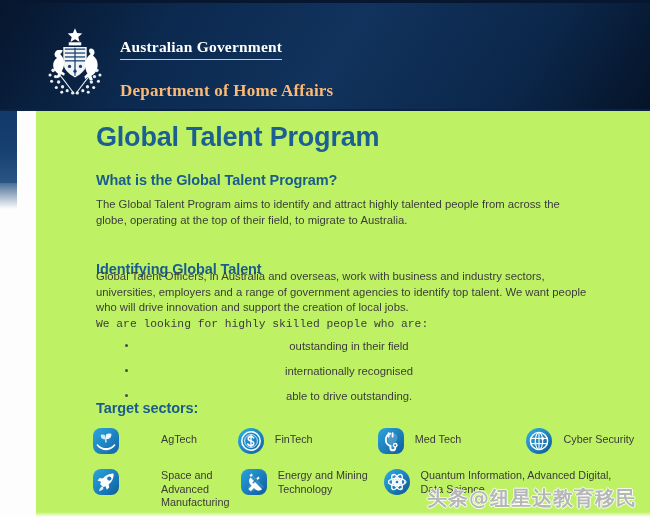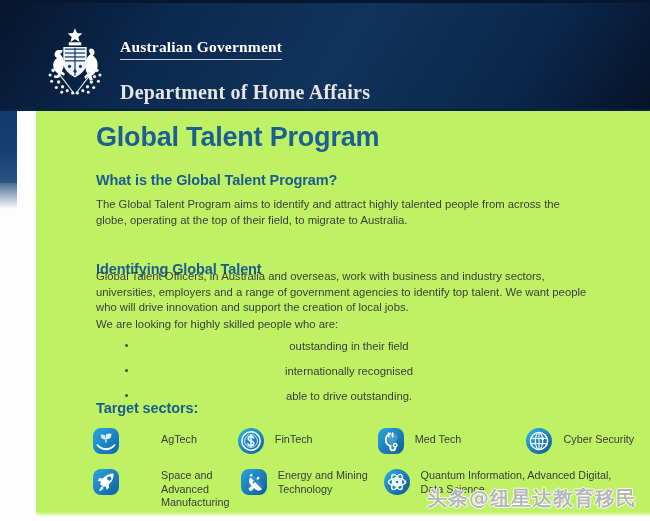--- a/index.html
+++ b/index.html
@@ -69,23 +69,23 @@
   }
   .gov-rule {
     margin: 3px 0 4px 0;
     width: 162px;
     height: 1px;
     background: rgba(255,255,255,0.75);
   }
   .gov-line2 {
     font-family: "Liberation Serif", serif;
     font-weight: bold;
-    font-size: 20px;
+    font-size: 17px;
     letter-spacing: 0.2px;
-    color: #e5e5e5;
+    color: #fdba74;
     white-space: nowrap;
     margin-top: 21px;
   }
 
   
   .left-strip {
     position: absolute;
     left: 0; top: 111px;
     width: 17px; height: 72px;
     background: linear-gradient(180deg, #123a6b 0%, #16406f 55%, #2a5585 100%);
@@ -132,21 +132,21 @@
   .para {
     position: absolute;
     left: 60px;
     width: 495px;
     font-size: 11.3px;
     line-height: 15.5px;
     color: #3c3c3c;
   }
   .para.p1 { top: 86px; }
   .para.p2 { top: 158px; width: 505px; }
-  .para.p3 { top: 206px; }
+  .para.p3 { top: 206px; font-family: Liberation Mono, monospace; }
 
   .bullets {
     position: absolute;
     left: 80px; top: 228px;
     margin: 0;
     padding: 0 0 0 20px;
     list-style: none;
     width: 420px;
     text-align: center;
   }

